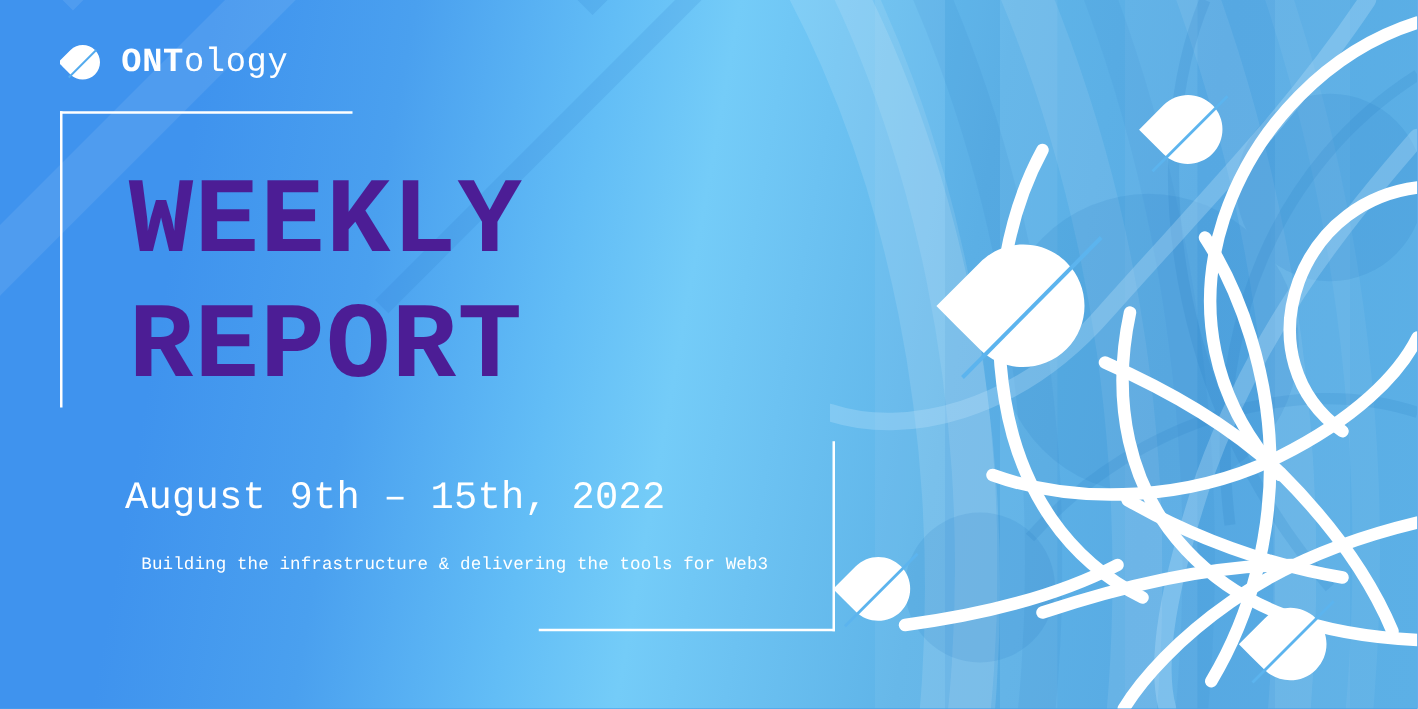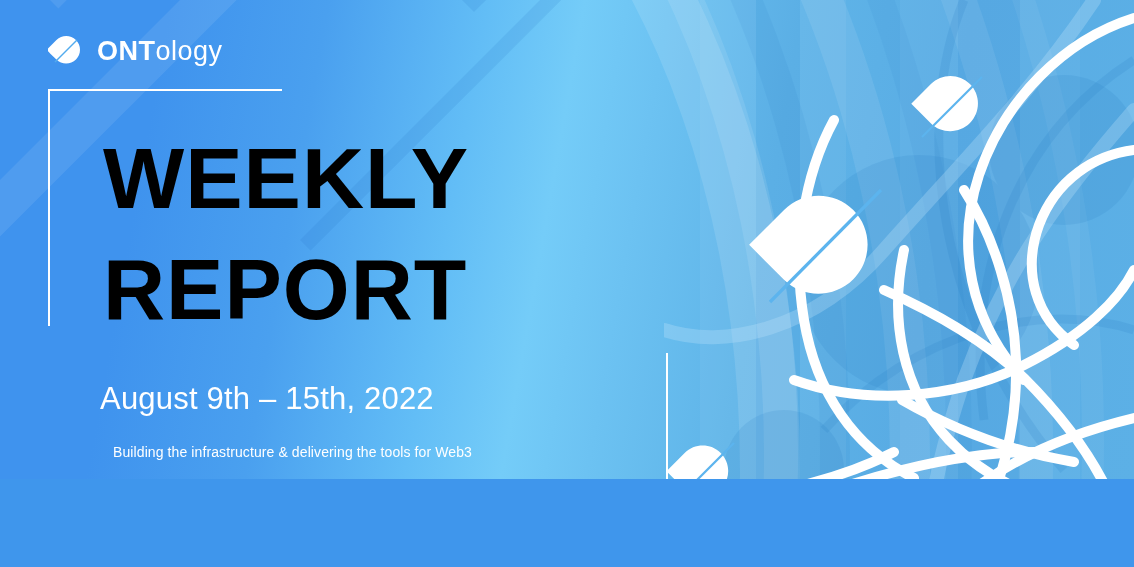--- a/index.html
+++ b/index.html
@@ -3,23 +3,23 @@
 <meta charset="utf-8">
 <style>
   html, body {
     margin: 0;
     padding: 0;
     background: #3f96ec;
   }
   #banner {
     position: relative;
     width: 1134px;
-    height: 479px;
+    height: 567px;
     overflow: hidden;
-    font-family: Liberation Sans, sans-serif;
+    font-family: Liberation Mono, monospace;
     background: #4aa3ea;
   }
 
   
   .bg-base {
     position: absolute; inset: 0;
     background: linear-gradient(100deg,
         #3f93ee 0%,
         #3f93ee 14%,
         #4aa0ef 27%,
@@ -76,29 +76,29 @@
   
   .brk { position: absolute; background: #ffffff; }
   .brk-tl-v { left: 48px;  top: 89px;  width: 2px;  height: 237px; }
   .brk-tl-h { left: 48px;  top: 89px;  width: 234px; height: 2px; }
   .brk-br-v { left: 666px; top: 353px; width: 2px;  height: 152px; }
   .brk-br-h { left: 431px; top: 503px; width: 237px; height: 2px; }
 
   
   .title-block { position: absolute; left: 103px; top: 136px; }
   .title {
-    color: #000000;
+    color: #4c1d95;
     font-weight: 700;
     font-size: 86px;
     line-height: 0.98;
     letter-spacing: 1px;
     margin: 0;
     white-space: nowrap;
   }
-  .title.l2 { margin-top: 27px; }
+  .title.l2 { margin-top: 16px; }
   .subtitle {
     position: absolute;
     left: 100px; top: 381px;
     color: #ffffff;
     font-size: 31px;
     font-weight: 300;
     letter-spacing: 0.2px;
     white-space: nowrap;
   }
   .tagline {

